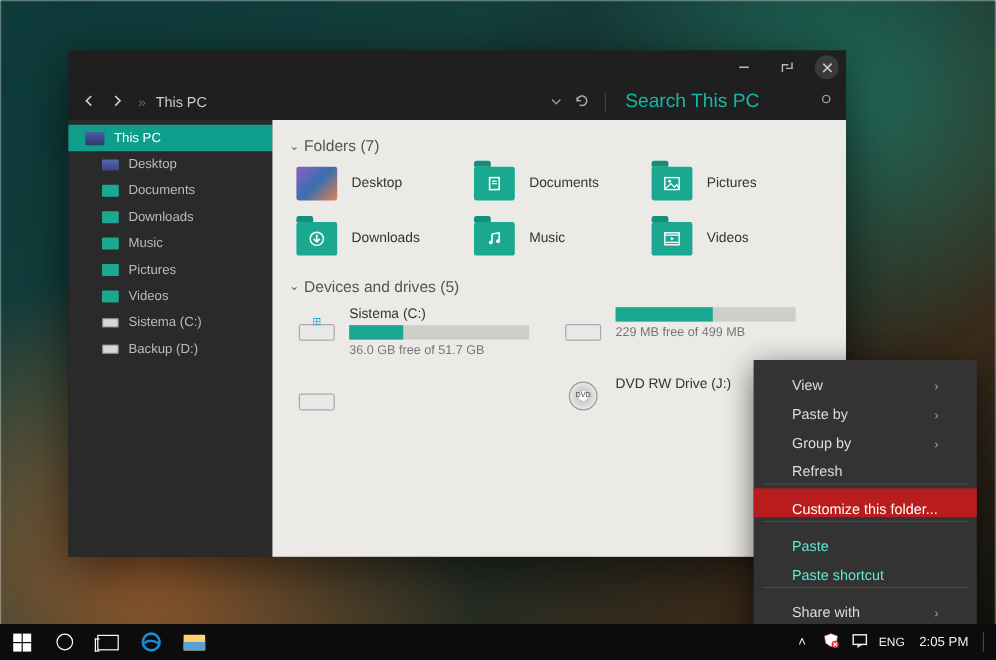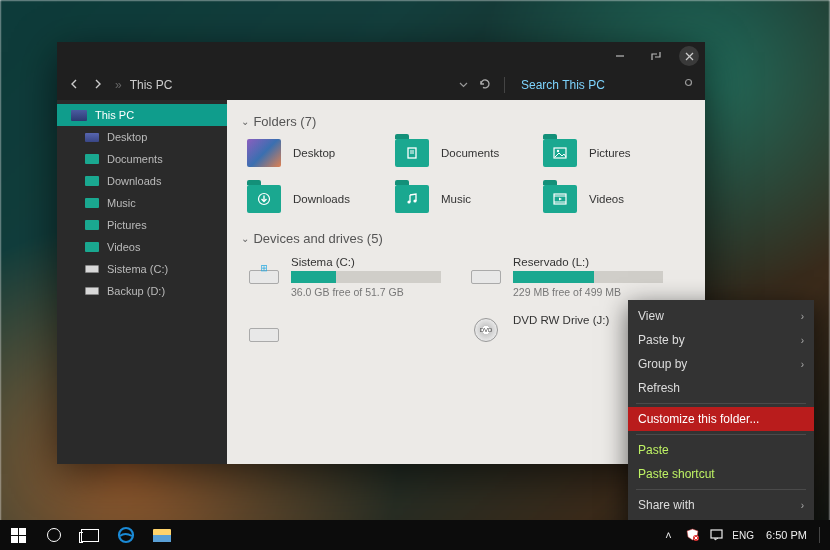--- a/index.html
+++ b/index.html
@@ -19,21 +19,21 @@
   .titlebar { height: 28px; display:flex; justify-content:flex-end; align-items:center; padding:0 6px; gap:10px; }
   .tb-btn { width:26px; height:22px; display:flex; align-items:center; justify-content:center; color:#bbb; }
   .tb-btn.round { background:#3a3a3a; border-radius:50%; width:20px; height:20px; }
   .toolbar { height:30px; display:flex; align-items:center; padding:0 8px; color:#ccc; font-size:12px; gap:6px; }
   .nav-btn { width:18px; text-align:center; color:#aaa; }
   .nav-sep { color:#666; padding:0 2px; }
   .breadcrumb { flex:0 0 auto; }
   .tb-spacer { flex:1; }
   .refresh { width:18px; text-align:center; }
   .chev-sm { width:14px; text-align:center; color:#888; }
-  .search { width:160px; color:#7dd3fc; font-size:12px; padding-left:6px; }
+  .search { width:160px; color:#14b8a6; font-size:16px; padding-left:6px; }
   .search-go { width:16px; text-align:center; color:#888; }
   .body { flex:1; display:flex; }
   .sidebar { width:170px; background:#2a2a2a; padding-top:4px; }
   .side-item { display:flex; align-items:center; height:22px; padding-left:14px; font-size:11px; color:#ccc; gap:8px; }
   .side-item.sel { background:#0f9d8c; color:#fff; }
   .side-item.child { padding-left:28px; color:#bbb; }
   .side-ic { width:14px; height:11px; display:inline-flex; align-items:center; justify-content:center; }
   .side-ic.monitor { width:16px; height:11px; background:linear-gradient(#4a5ba0,#2c3a72); border-radius:1px; }
   .side-ic.monitor2 { width:14px; height:9px; background:linear-gradient(#5866b0,#394685); border-radius:1px; }
   .side-ic.teal { width:14px; height:10px; background:#1aa890; border-radius:1px; }
@@ -58,23 +58,23 @@
   .drive-name { font-size:11.5px; color:#333; margin-bottom:3px; }
   .prog { width:150px; height:12px; background:#d0cec9; margin-bottom:3px; }
   .prog .fill { height:100%; background:#1aa890; }
   .drive-free { font-size:10.5px; color:#777; }
 
   .context-menu {
     position:absolute; left:628px; top:300px; width:186px;
     background:#333; box-shadow:0 6px 24px rgba(0,0,0,0.6);
     padding:4px 0; font-size:12px; color:#ddd;
   }
-  .cm-item { height:24px; display:flex; align-items:center; padding:0 10px; justify-content:space-between; }
+  .cm-item { height:24px; display:flex; align-items:flex-end; padding:0 32px; justify-content:space-between; }
   .cm-item.hover { background:#b91c1c; color:#fff; }
-  .cm-item.disabled { color:#bef264; }
+  .cm-item.disabled { color:#5eead4; }
   .cm-sep { height:1px; background:#4a4a4a; margin:3px 8px; }
   .cm-chevron { font-size:10px; color:#aaa; }
 
   .taskbar {
     position:absolute; left:0; bottom:0; width:830px; height:30px; background:#0c0c0c;
     display:flex; align-items:center; color:#eee;
   }
   .tb-left { display:flex; align-items:center; gap:0; height:100%; }
   .task-btn { width:36px; height:30px; display:flex; align-items:center; justify-content:center; font-size:14px; }
   .task-btn.edge { color:#1a8ad6; }
@@ -272,21 +272,20 @@
                 <div class="fill" style="width:30%"></div>
               </div>
             <div class="drive-free">36.0 GB free of 51.7 GB</div>
           </div>
         </div>
         <div class="drive-tile">
           <div class="drive-ic">
               <div class="platter"></div>
             </div>
           <div class="drive-info">
-            <div class="drive-name">Reservado (L:)</div>
             <div class="prog">
                 <div class="fill" style="width:54%"></div>
               </div>
             <div class="drive-free">229 MB free of 499 MB</div>
           </div>
         </div>
         <div class="drive-tile">
           <div class="drive-ic">
               <div class="platter"></div>
             </div>
@@ -376,16 +375,16 @@
           <path d="M6.5 1 L12 3 L11 9 L6.5 12 L2 9 L1 3 Z" fill="#fff" stroke="#c33" stroke-width="0.5"></path>
           <circle cx="10" cy="10" r="3" fill="#d33"></circle>
           <line x1="8.5" y1="8.5" x2="11.5" y2="11.5" stroke="#fff"></line>
           <line x1="11.5" y1="8.5" x2="8.5" y2="11.5" stroke="#fff"></line>
         </svg></span>
     <span class="tray-ic"><svg width="13" height="13">
           <rect x="1" y="2" width="11" height="8" fill="none" stroke="#eee" stroke-width="1.2"></rect>
           <path d="M5 10 L5 12 L8 10" stroke="#eee" fill="none"></path>
         </svg></span>
     <span class="lang">ENG</span>
-    <span class="clock">6:50 PM</span>
+    <span class="clock">2:05 PM</span>
     <span class="tray-sep"></span>
   </div>
 </div>
 
 </body></html>

